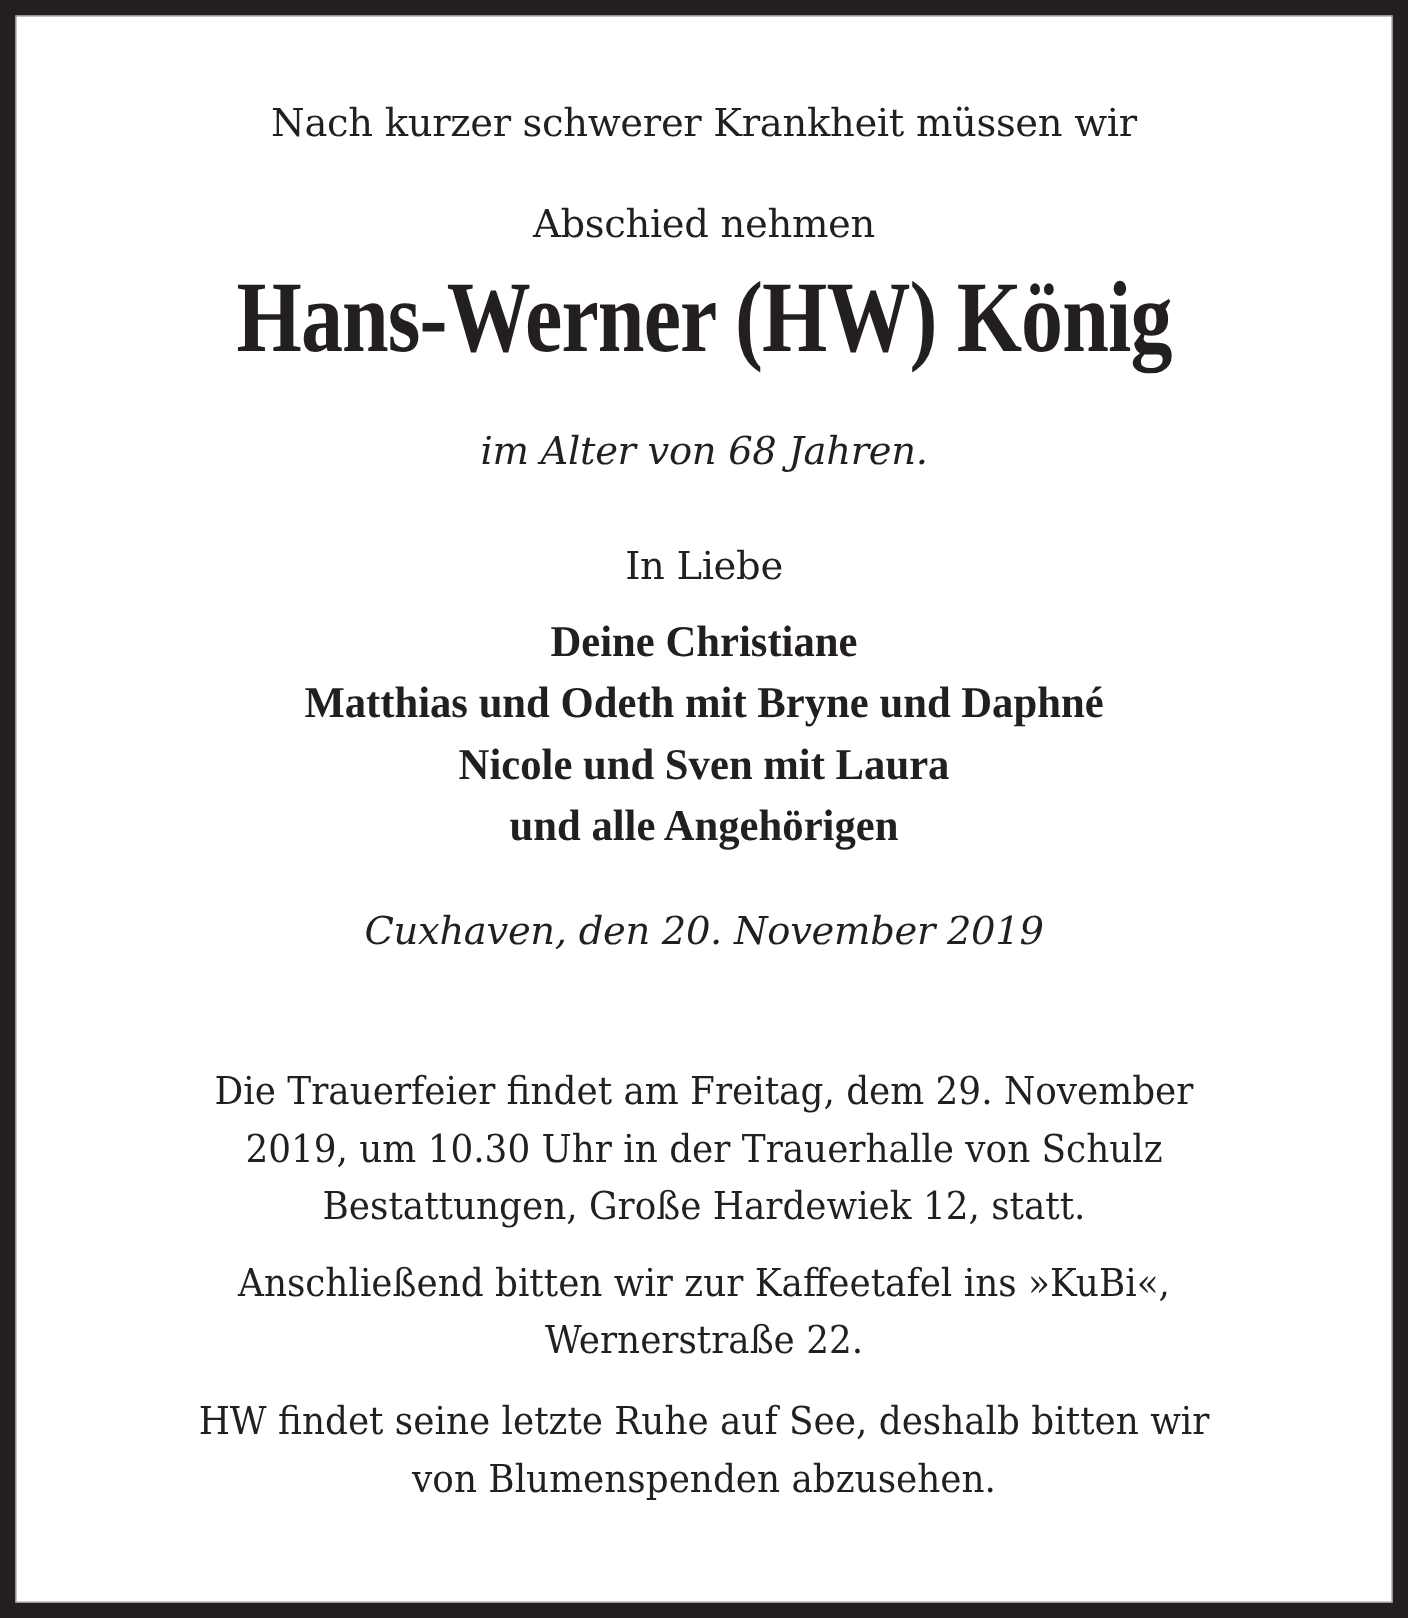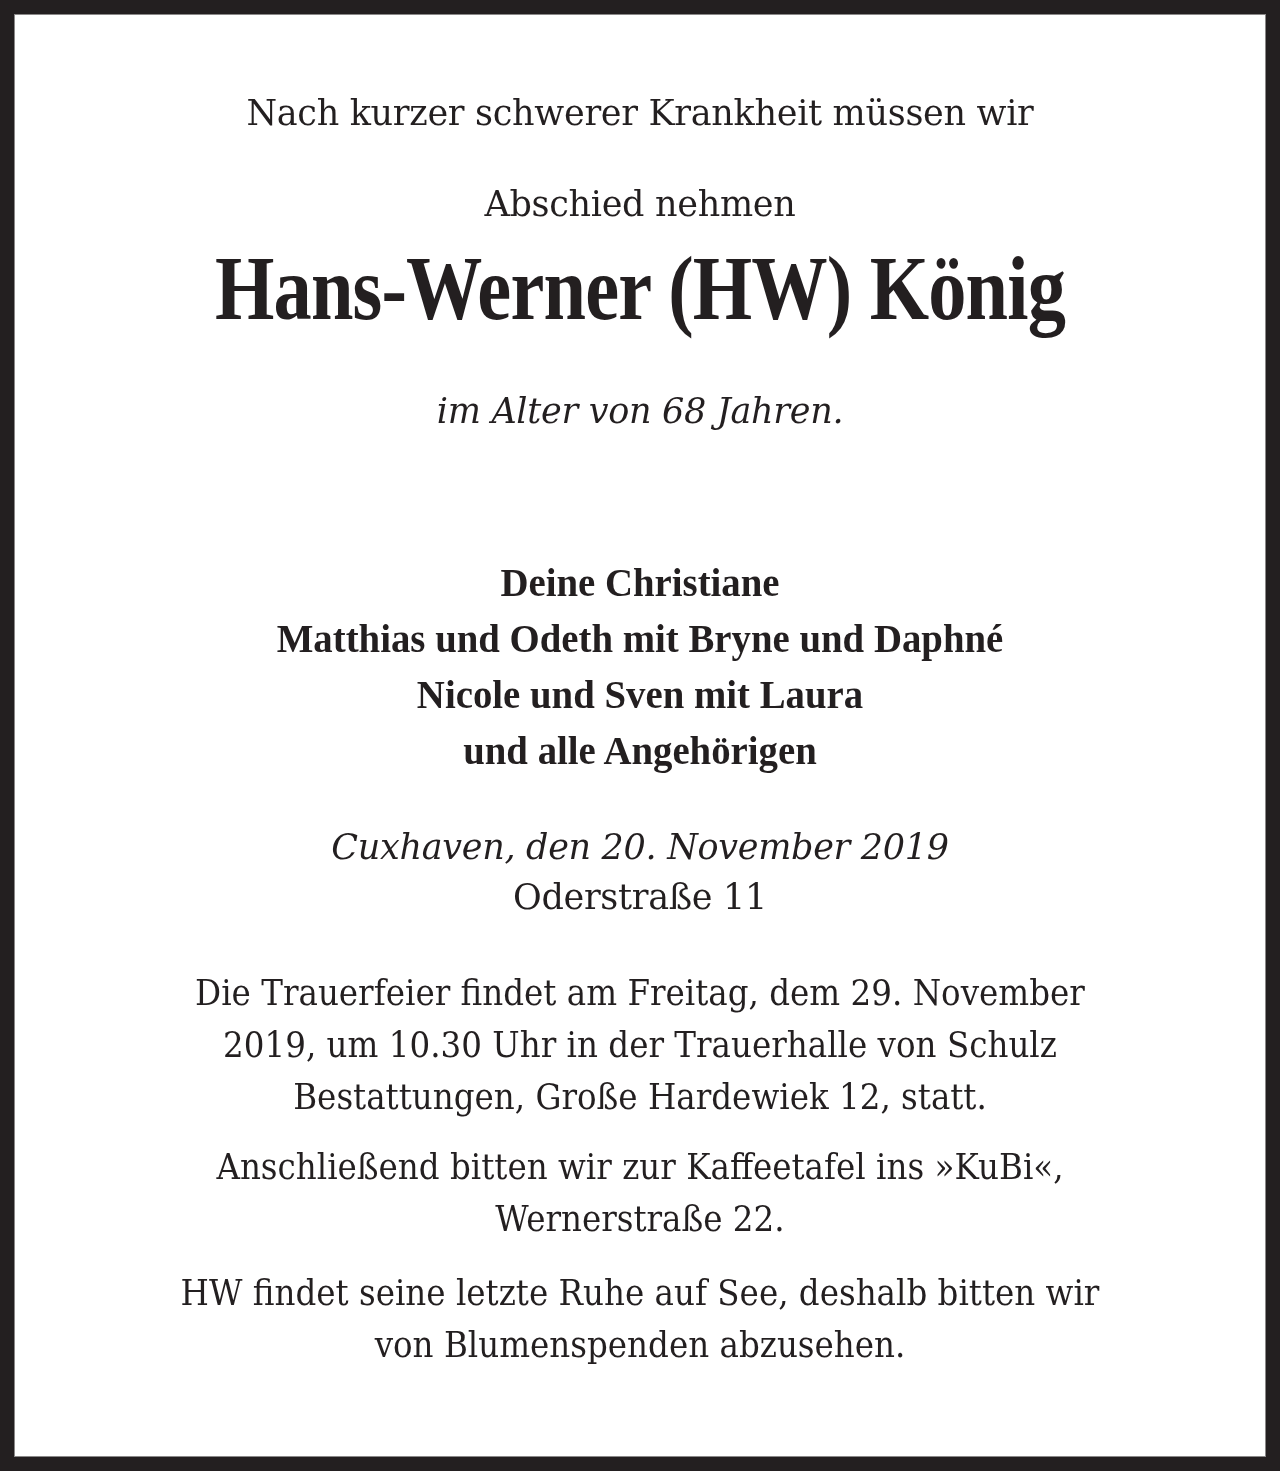--- a/index.html
+++ b/index.html
@@ -78,28 +78,28 @@
 
 <div class="content">
 
   <div class="line reg" style="top:78px;">Nach kurzer schwerer Krankheit müssen wir</div>
   <div class="line reg" style="top:134px;margin-top:35px;">Abschied nehmen</div>
 
   <div class="line name" style="top:220px;">Hans-Werner (HW) König</div>
 
   <div class="line reg" style="top:376px;font-style:italic;">im Alter von 68 Jahren.</div>
 
+  <div class="line reg" style="top:480px;">In Liebe</div>
 
   <div class="line bold" style="top:544px;">Deine Christiane</div>
   <div class="line bold" style="top:600px;">Matthias und Odeth mit Bryne und Daphné</div>
   <div class="line bold" style="top:656px;">Nicole und Sven mit Laura</div>
   <div class="line bold" style="top:712px;">und alle Angehörigen</div>
 
   <div class="line reg" style="top:812px;font-style:italic;">Cuxhaven, den 20. November 2019</div>
-  <div class="line reg" style="top:862px;">Oderstraße 11</div>
 
   <div class="line cond" style="top:958px;">Die Trauerfeier findet am Freitag, dem 29. November</div>
   <div class="line cond" style="top:1010px;">2019, um 10.30 Uhr in der Trauerhalle von Schulz</div>
   <div class="line cond" style="top:1062px;">Bestattungen, Große Hardewiek 12, statt.</div>
 
   <div class="line cond" style="top:1132px;">Anschließend bitten wir zur Kaffeetafel ins »KuBi«,</div>
   <div class="line cond" style="top:1184px;">Wernerstraße 22.</div>
 
   <div class="line cond" style="top:1258px;">HW findet seine letzte Ruhe auf See, deshalb bitten wir</div>
   <div class="line cond" style="top:1310px;">von Blumenspenden abzusehen.</div>

